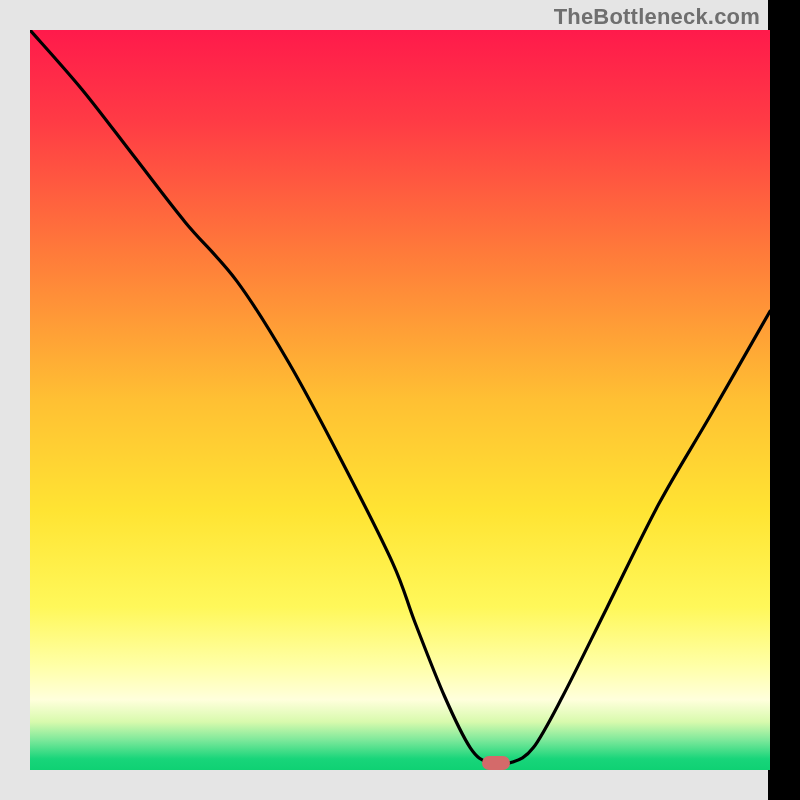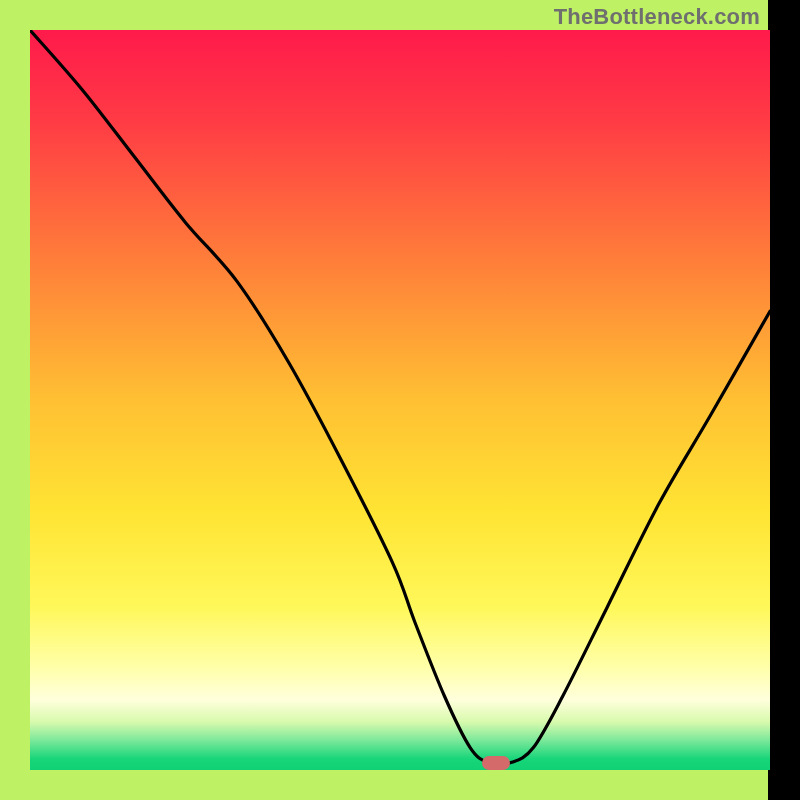--- a/index.html
+++ b/index.html
@@ -10,21 +10,21 @@
     background: #000;
     overflow: hidden;
     font-family: Arial, Helvetica, sans-serif;
   }
   .frame {
     position: absolute;
     left: 0;
     top: 0;
     width: 768px;
     height: 800px;
-    background: #bef264;
+    background: #e5e5e5;
   }
   .plot-area {
     position: absolute;
     left: 30px;
     top: 30px;
     width: 740px;
     height: 740px;
     overflow: hidden;
   }
   .gradient {

